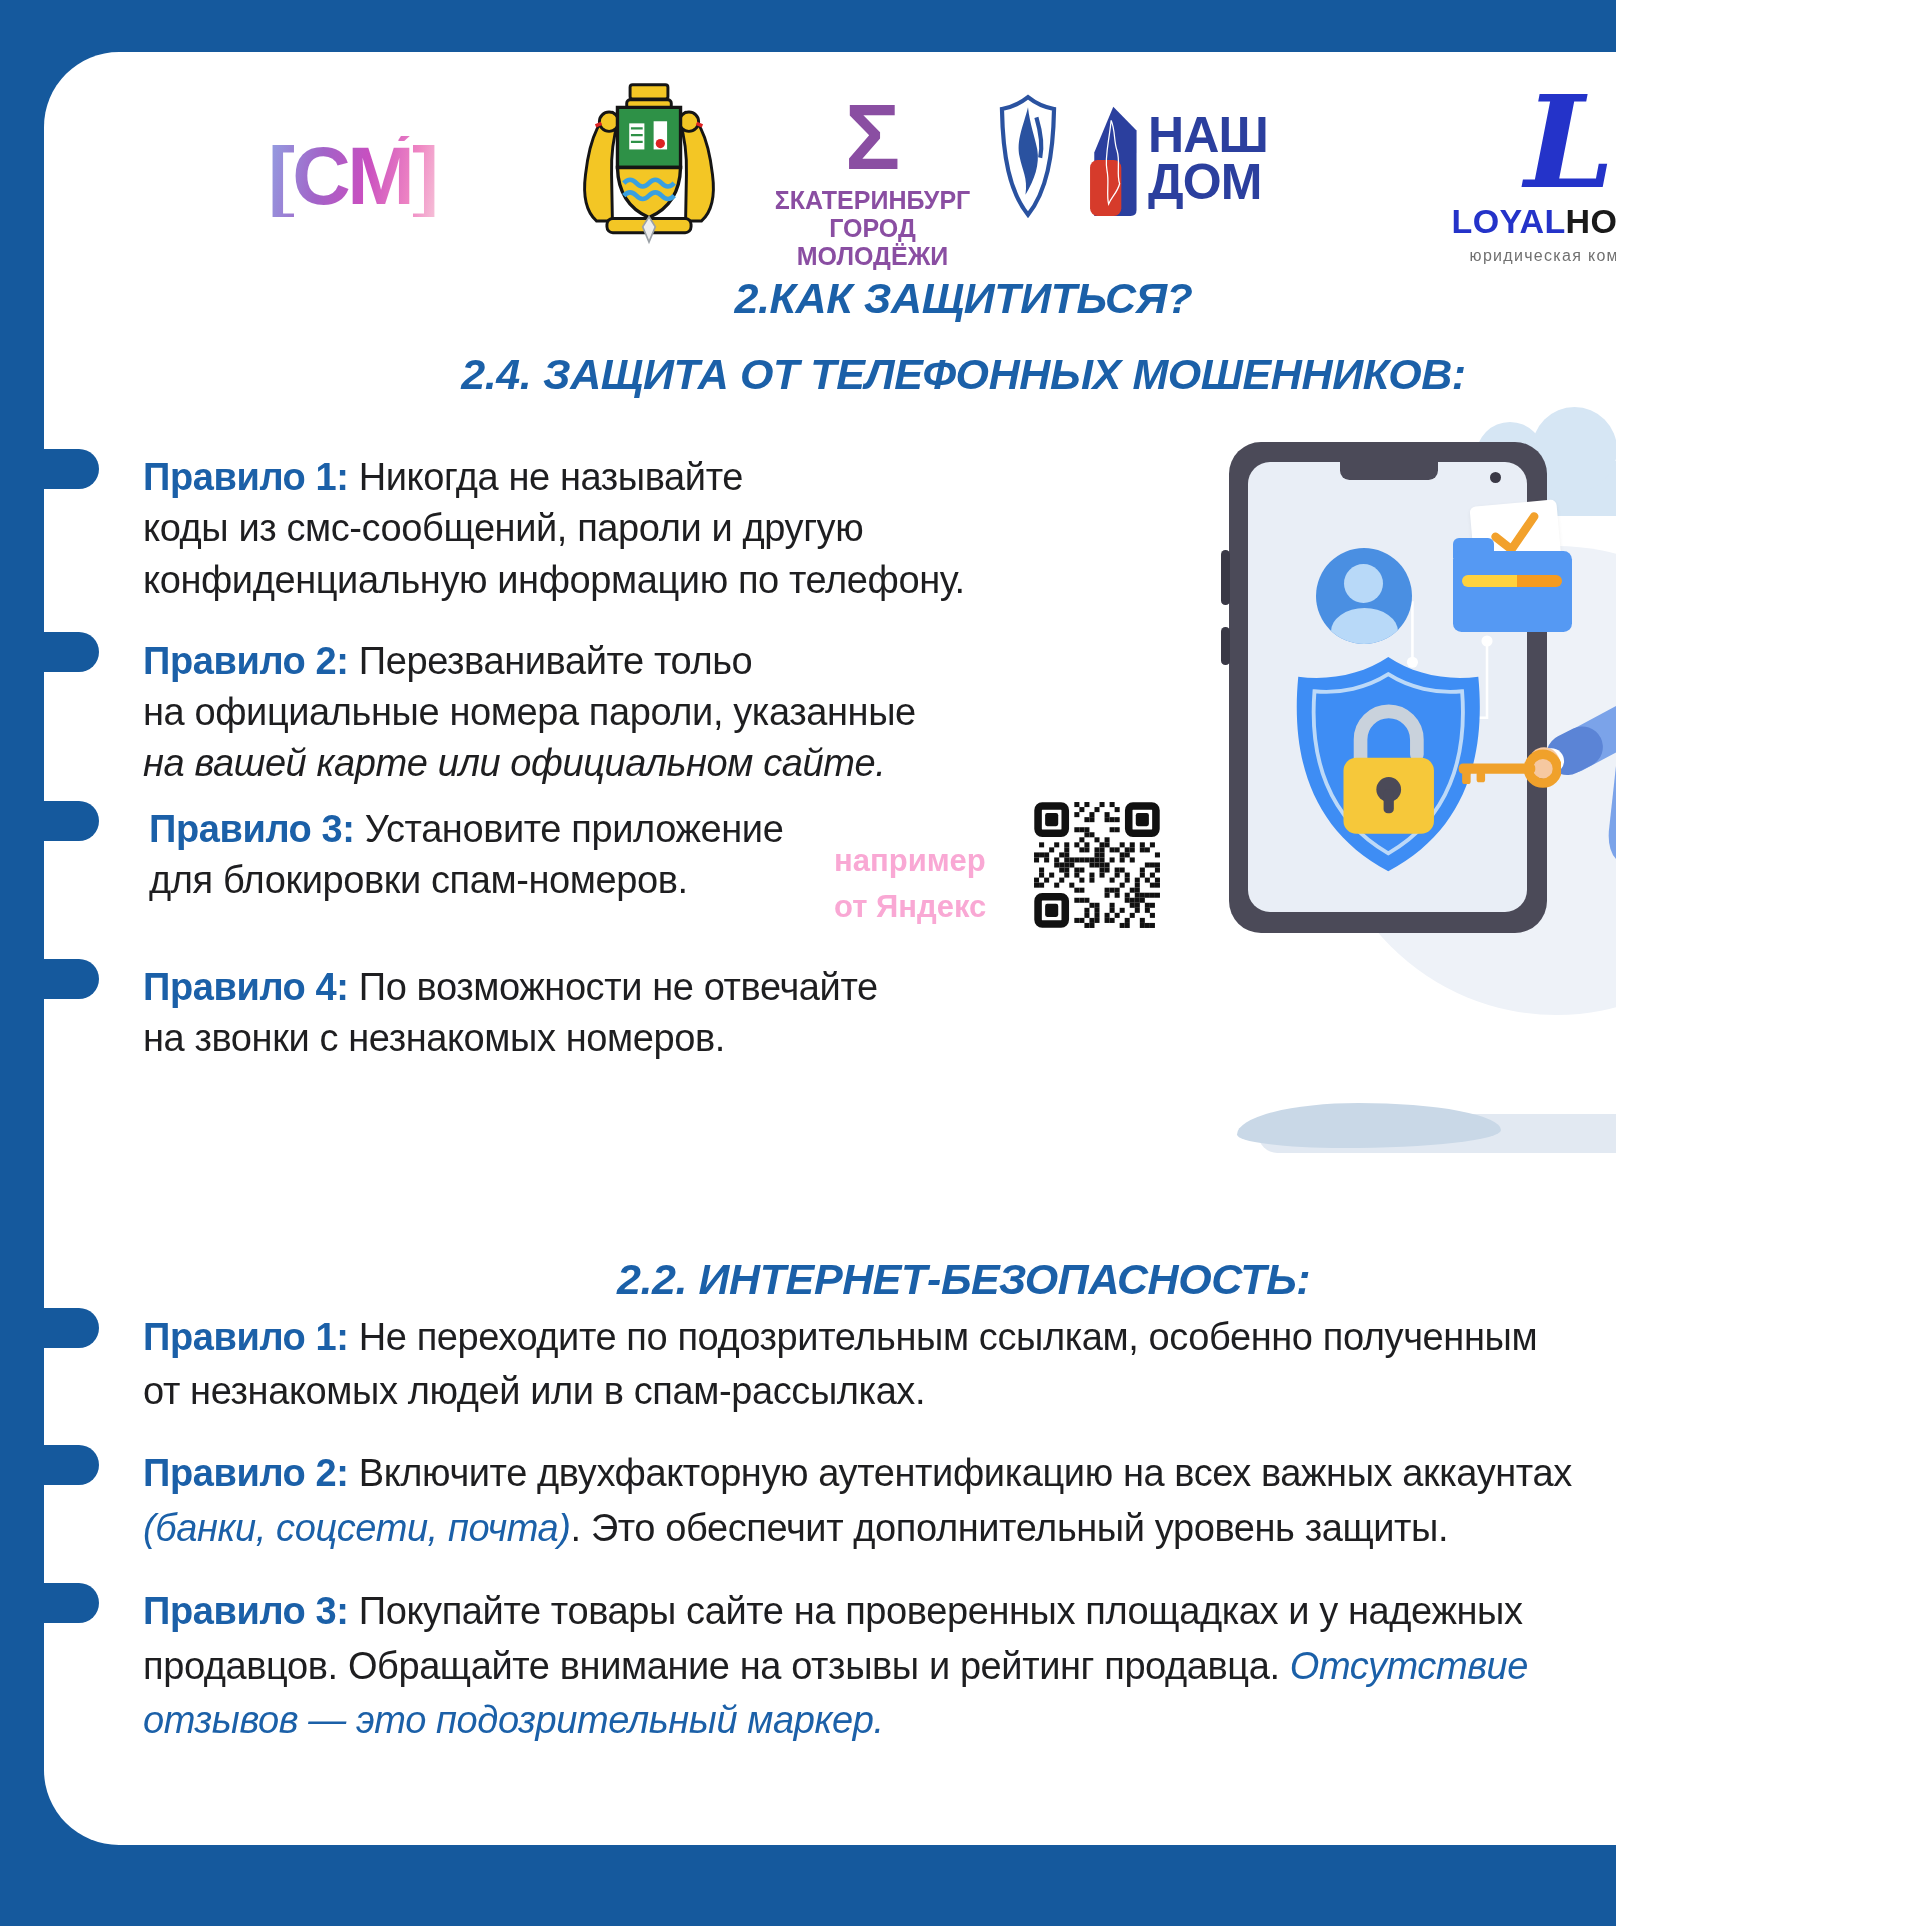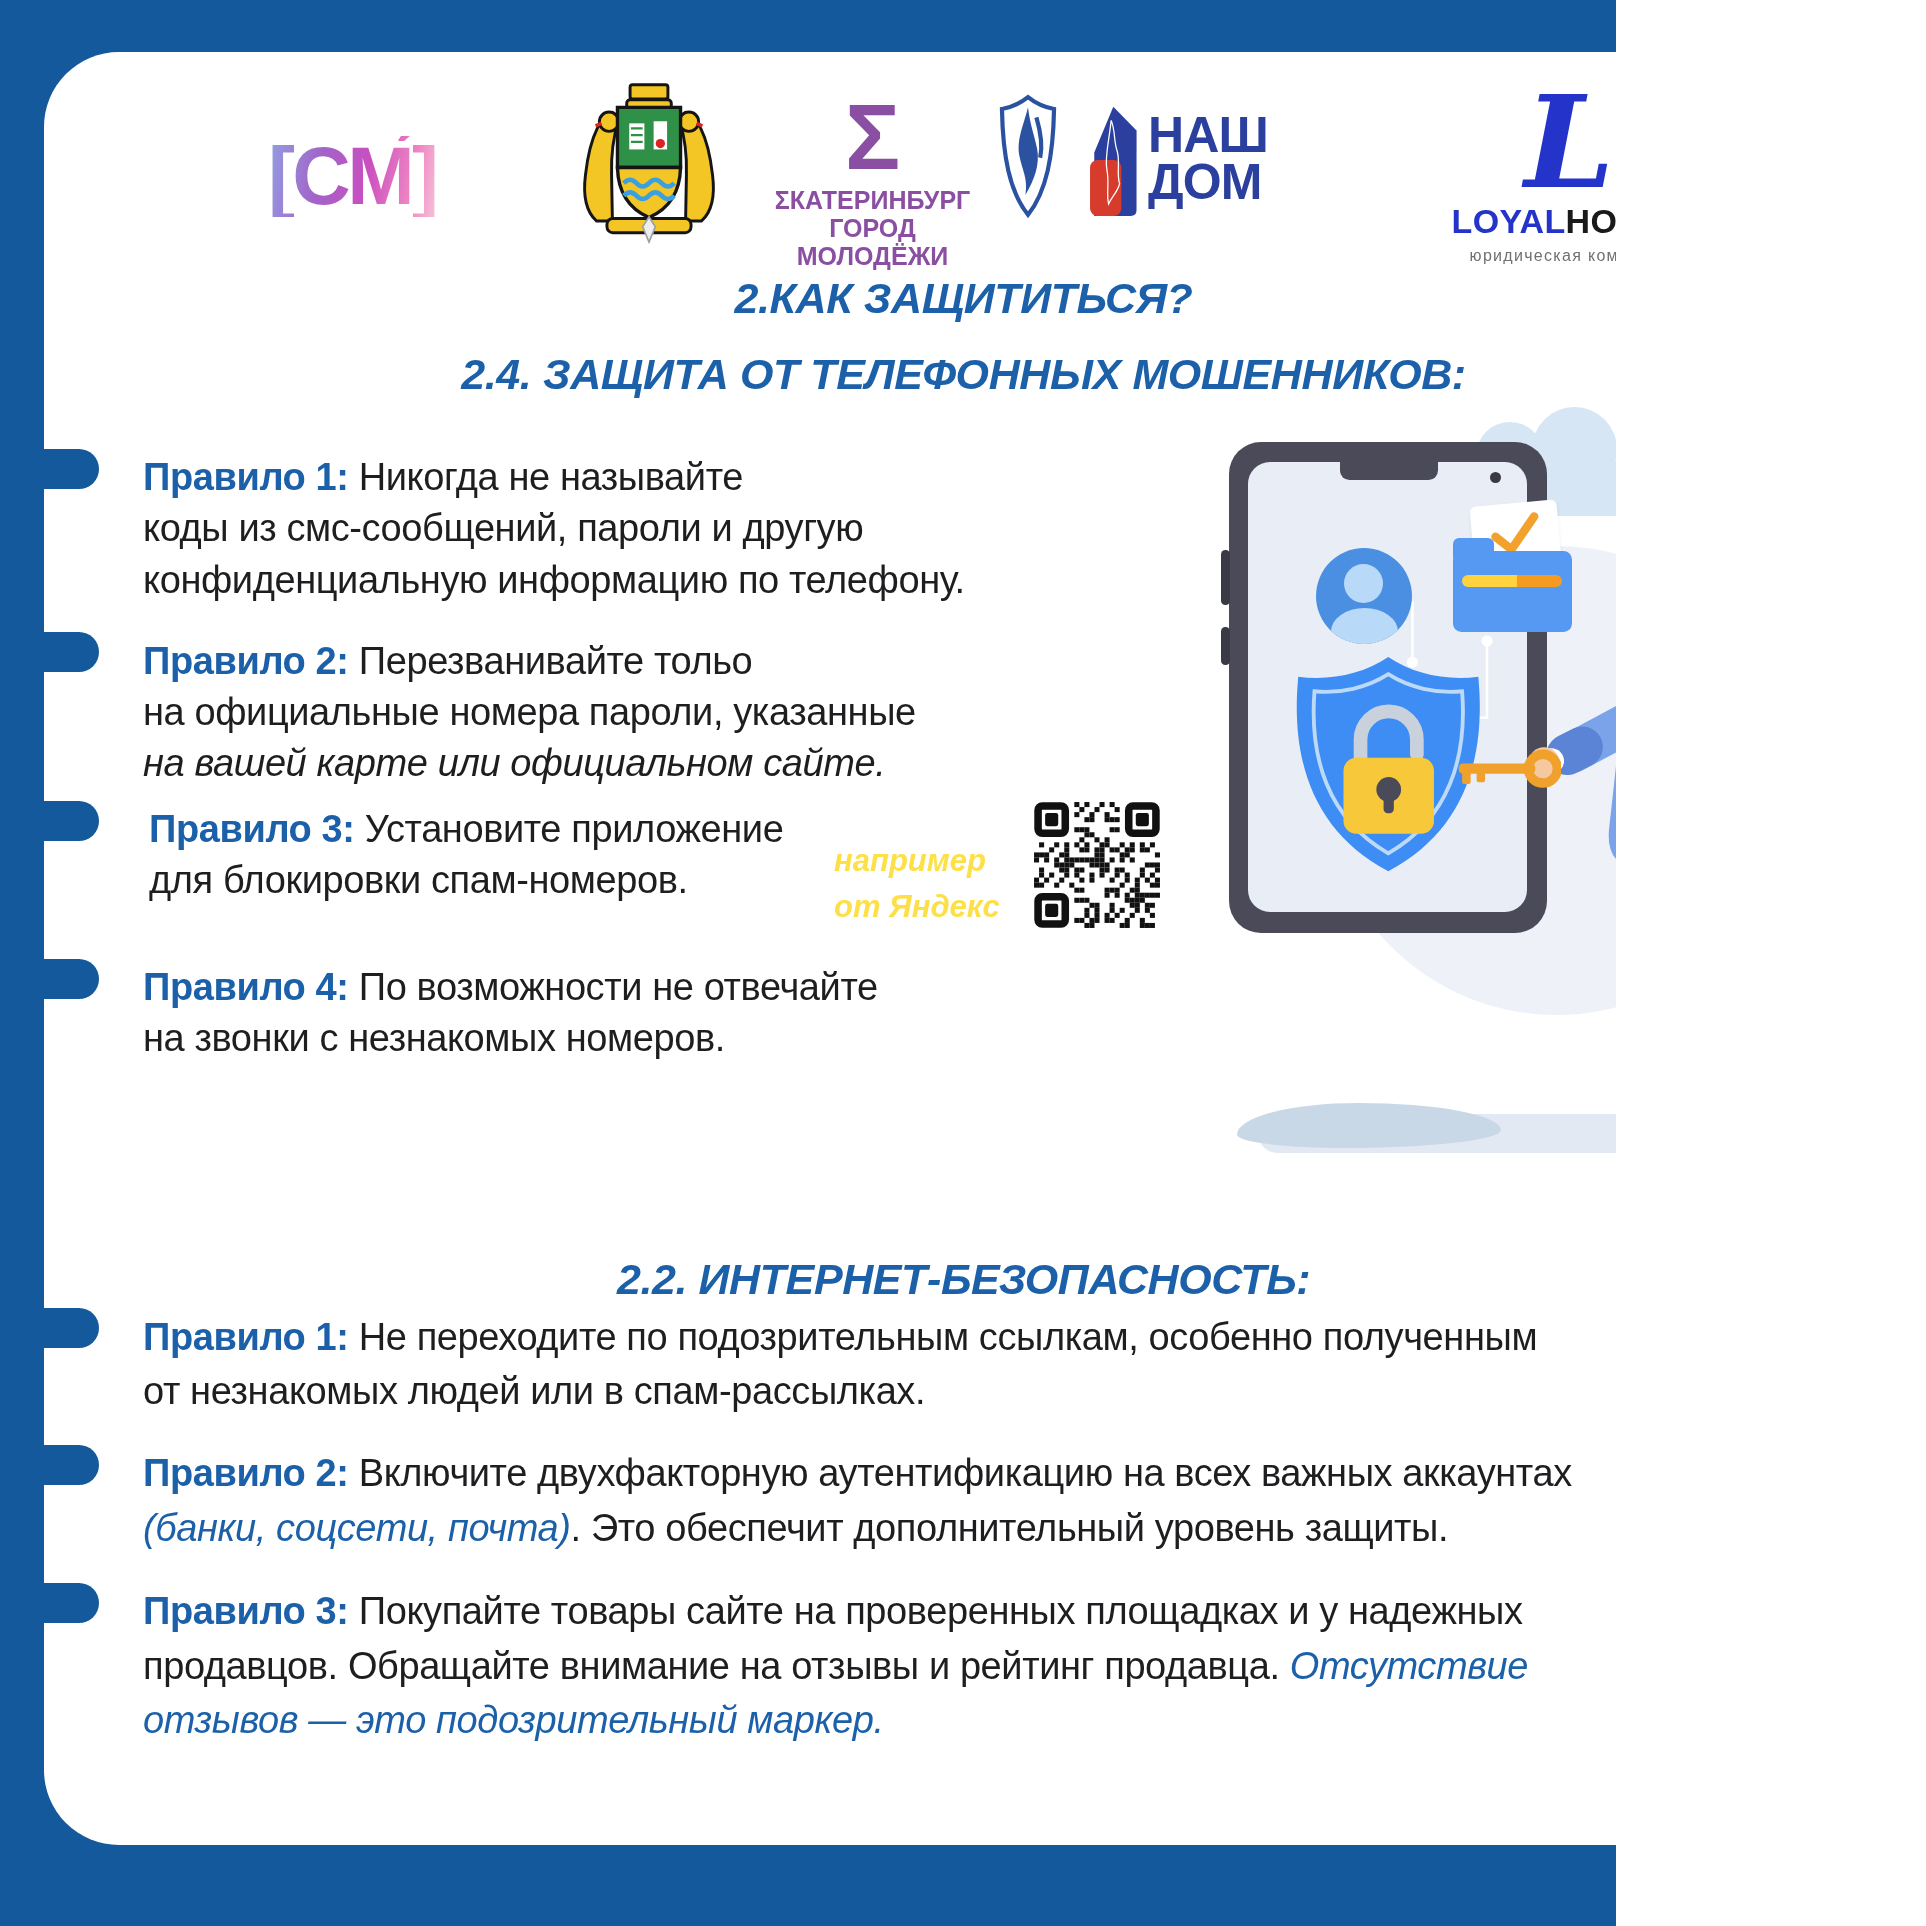--- a/index.html
+++ b/index.html
@@ -9,21 +9,21 @@
   .canvas{left:44px;top:52px;width:1805px;height:1793px;background:#ffffff;border-radius:75px;}
   
   .tab{left:0;width:99px;height:40px;background:#15599d;border-radius:0 20px 20px 0;}
   
   .h-blue{width:1805px;left:61px;text-align:center;color:#1b60a8;font-weight:800;font-style:italic;
           font-size:43px;line-height:51px;letter-spacing:-0.4px;white-space:nowrap;}
   
   .rline{font-size:38px;line-height:51px;color:#1e1e20;letter-spacing:-0.4px;white-space:nowrap;}
   .lbl{color:#1b60a8;font-weight:700;}
   .bit{color:#1b60a8;font-style:italic;}
-  .qr-note{font-size:31px;line-height:45px;font-weight:700;font-style:italic;color:#fde047;white-space:nowrap;}
+  .qr-note{font-size:31px;line-height:45px;font-weight:700;color:#f9a8d4;white-space:nowrap;}
   
   .sm-text{font-size:81px;line-height:81px;font-weight:700;letter-spacing:-2.6px;
            background:linear-gradient(100deg,#93a0e2 0%,#a263c8 32%,#c94fc0 58%,#ef86c3 84%,#f6c1d8 100%);
            -webkit-background-clip:text;background-clip:text;color:transparent;}
   .youth{width:213px;text-align:center;color:#8a4ea2;}
   .youth .sig{font-size:92px;line-height:85px;font-weight:700;}
   .youth .ln{font-size:25px;line-height:28px;font-weight:800;letter-spacing:0;}
   .nd-text{font-size:50px;line-height:47px;font-weight:800;color:#2b3f9e;letter-spacing:-0.9px;}
   .loyal{width:273px;text-align:center;}
   .loyal .mark{font-family:"DejaVu Serif",serif;font-style:italic;font-weight:700;font-size:128px;line-height:119px;color:#2433c9;}

